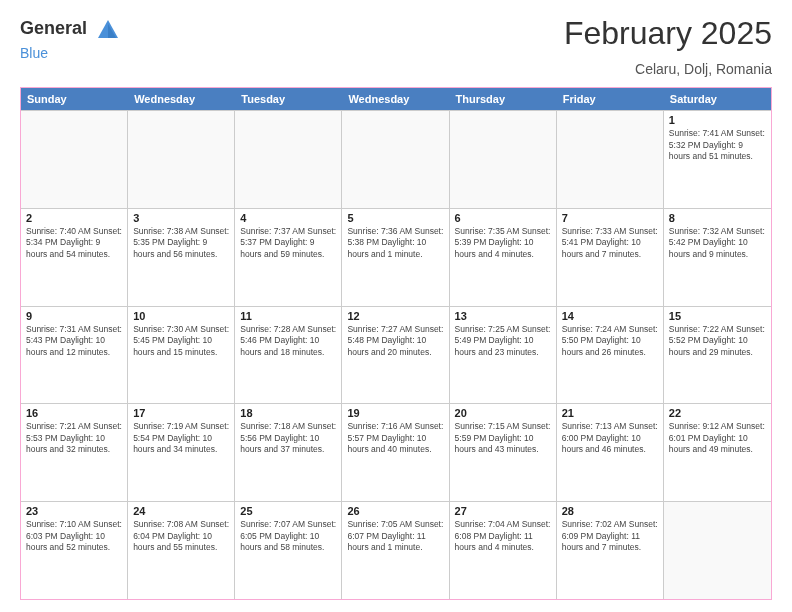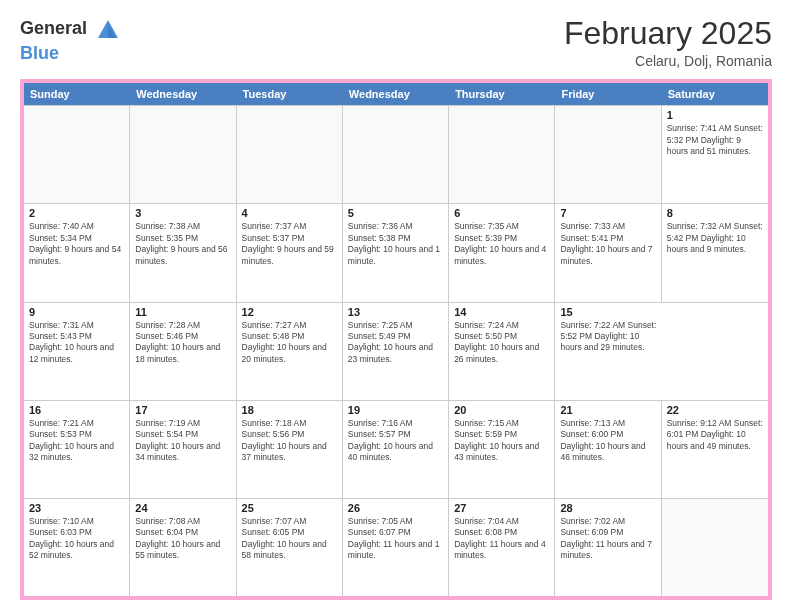--- a/index.html
+++ b/index.html
@@ -27,49 +27,49 @@
       display: flex;
       align-items: center;
     }
     .logo-text-general {
       font-size: 18px;
       font-weight: bold;
       color: #333;
       line-height: 1.1;
     }
     .logo-text-blue {
-      font-size: 18px;
-      font-weight: bold;
+      font-size: 14px;
+      font-weight: normal;
       color: #4a90d9;
       line-height: 1.1;
     }
     .logo-icon {
       width: 28px;
       height: 28px;
       margin-left: 4px;
     }
     .title-block {
       text-align: right;
     }
     .main-title {
       font-size: 32px;
       font-weight: normal;
       color: #333;
       line-height: 1.1;
     }
     .subtitle {
       font-size: 14px;
       color: #555;
-      margin-top: 2px;
+      margin-top: 10px;
     }
     .calendar {
       flex: 1;
       display: flex;
       flex-direction: column;
-      border: 4px solid #f9a8d4;
+      border: 1px solid #f9a8d4;
     }
     .calendar-header {
       display: grid;
       grid-template-columns: repeat(7, 1fr);
       background: #4a7fc1;
     }
     .calendar-header-cell {
       color: #fff;
       font-size: 11px;
       font-weight: bold;
@@ -209,20 +209,26 @@
           </div>
         </div>
         <div class="calendar-week">
           <div class="calendar-cell">
             <span class="day-number">9</span>
             <div class="day-info">Sunrise: 7:31 AM
 Sunset: 5:43 PM
 Daylight: 10 hours and 12 minutes.</div>
           </div>
           <div class="calendar-cell">
+            <span class="day-number">10</span>
+            <div class="day-info">Sunrise: 7:30 AM
+Sunset: 5:45 PM
+Daylight: 10 hours and 15 minutes.</div>
+          </div>
+          <div class="calendar-cell">
             <span class="day-number">11</span>
             <div class="day-info">Sunrise: 7:28 AM
 Sunset: 5:46 PM
 Daylight: 10 hours and 18 minutes.</div>
           </div>
           <div class="calendar-cell">
             <span class="day-number">12</span>
             <div class="day-info">Sunrise: 7:27 AM
 Sunset: 5:48 PM
 Daylight: 10 hours and 20 minutes.</div>

